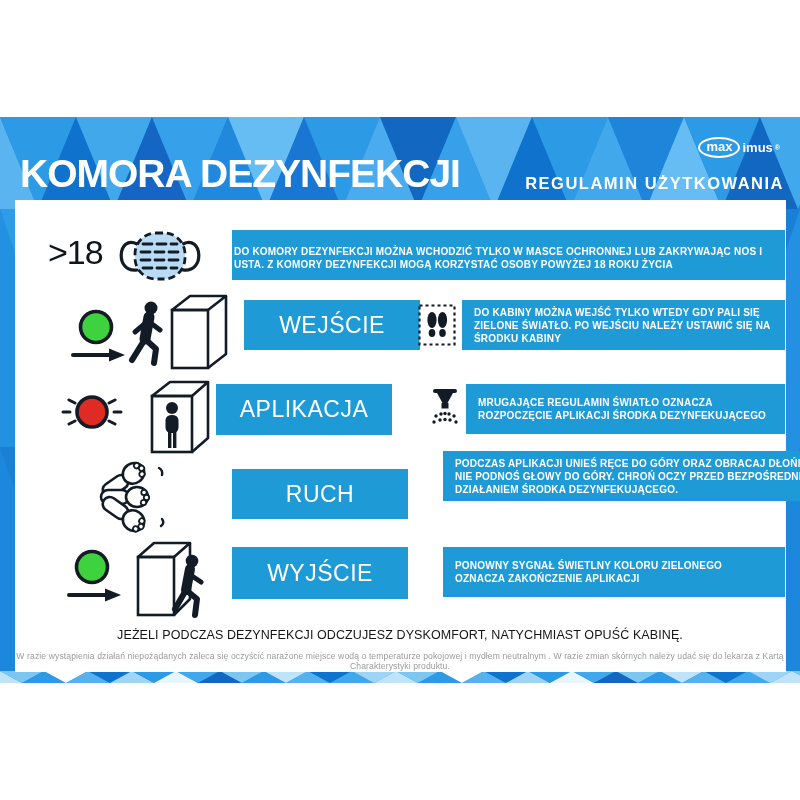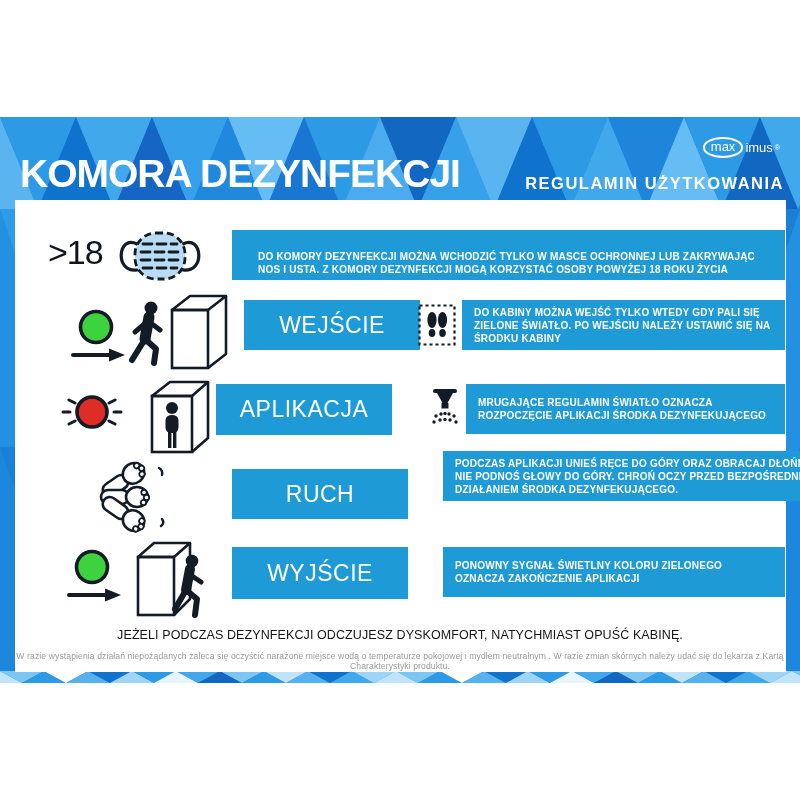--- a/index.html
+++ b/index.html
@@ -17,34 +17,34 @@
   .title{
     position:absolute;left:20px;top:152px;color:#ffffff;
     font-size:39px;font-weight:bold;letter-spacing:-1px;white-space:nowrap;
   }
   .subtitle{
     position:absolute;right:16px;top:174px;color:#ffffff;
     font-size:16.5px;font-weight:bold;letter-spacing:1.5px;white-space:nowrap;
   }
   .logo{
     position:absolute;top:137px;right:20px;color:#ffffff;
-    font-size:13px;font-weight:normal;white-space:nowrap;display:flex;align-items:center;gap:2px;
+    font-size:13px;font-weight:bold;white-space:nowrap;display:flex;align-items:center;gap:2px;
   }
   .logo .max{border:2px solid #ffffff;border-radius:50%;padding:0px 6px 2px;display:inline-block;}
   .logo .mark{font-size:7px;vertical-align:top;}
   
   .bar,.btn,.txtbox{background:#1e9ad6;color:#ffffff;box-sizing:border-box;position:absolute;}
   .btn{display:flex;align-items:center;justify-content:center;
        font-size:23px;font-weight:400;letter-spacing:0.5px;white-space:nowrap;}
   .txtbox{display:flex;align-items:center;padding:4px 12px;}
   .txtbox .d, .bar .d{font-size:10px;font-weight:bold;line-height:13px;letter-spacing:0.2px;}
   .bar{display:flex;align-items:stretch;}
   .bar .lbl{width:218px;display:flex;align-items:center;justify-content:center;
             font-size:23px;font-weight:400;letter-spacing:0.5px;white-space:nowrap;}
-  .bar .dwrap{flex:1;display:flex;align-items:flex-end;padding:10px 12px 4px 2px;margin-left:24px;}
+  .bar .dwrap{flex:1;display:flex;align-items:center;padding:10px 12px 4px 2px;}
   
   .age{position:absolute;left:48px;top:233px;font-size:34px;font-weight:400;color:#10151c;letter-spacing:-1px;}
   
   .warning{position:absolute;left:0;right:0;top:628px;text-align:center;
            font-size:12.5px;font-weight:normal;color:#141414;letter-spacing:0.1px;}
   .disclaimer{position:absolute;left:0;right:0;top:651px;text-align:center;
            font-size:8.6px;color:#9b9b9b;letter-spacing:0.1px;}
 </style>
 </head>
 <body>

